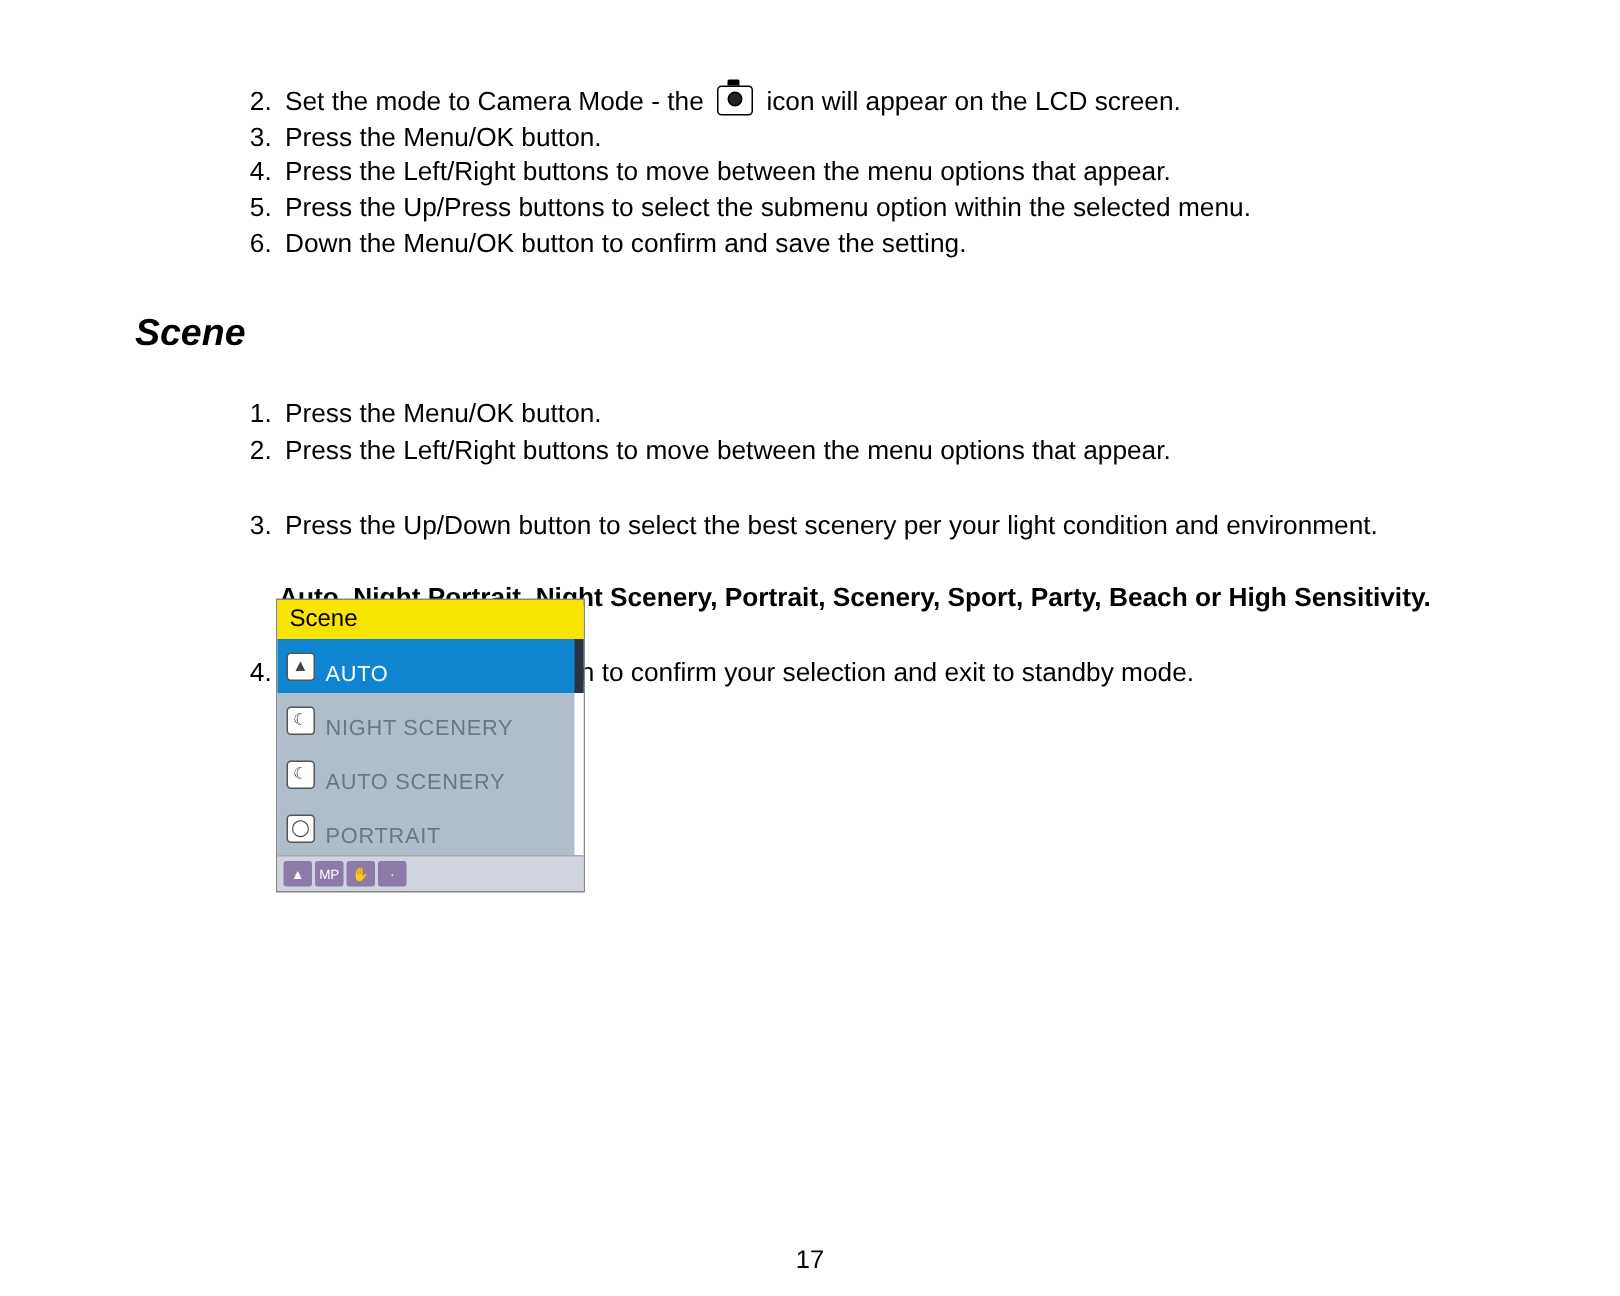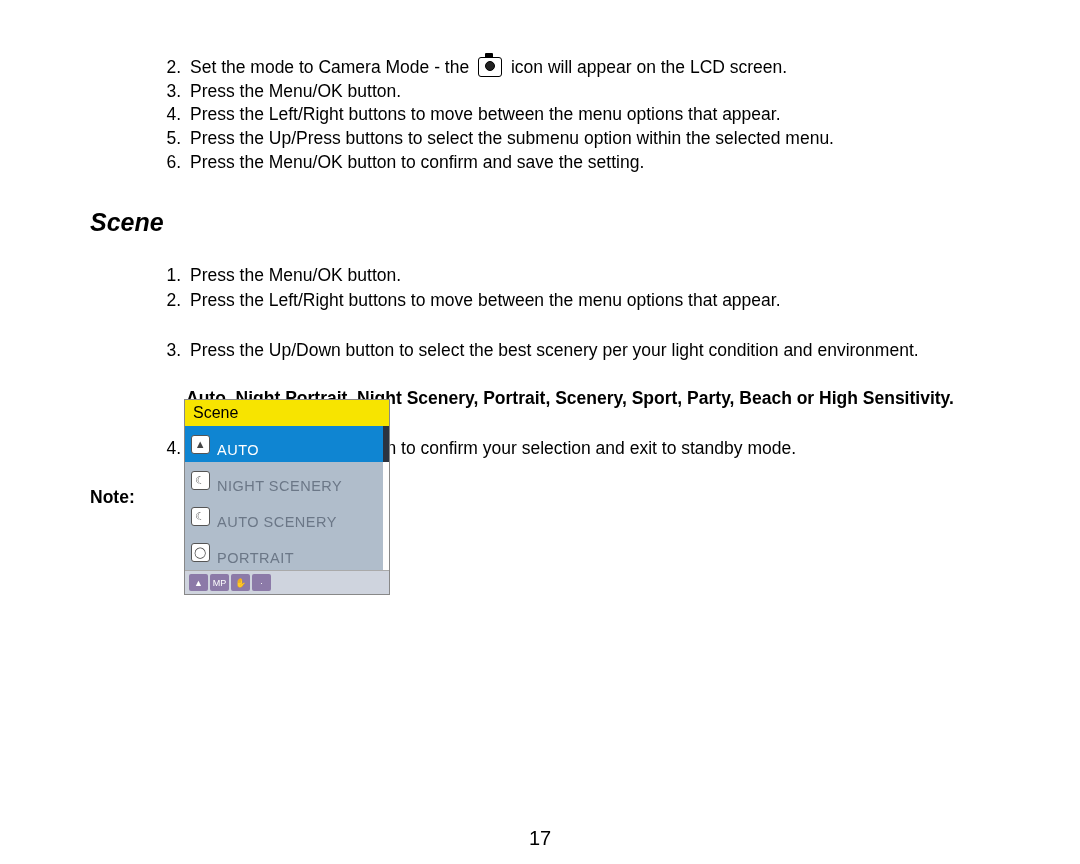--- a/index.html
+++ b/index.html
@@ -57,21 +57,21 @@
     .note-label {
       font-weight: bold;
       margin-top: 26px;
     }
     .page-num {
       position: absolute;
       bottom: 14px;
       left: 0;
       width: 100%;
       text-align: center;
-      font-size: 20px;
+      font-size: 17px;
     }
     
     .camera-icon {
       display: inline-block;
       vertical-align: -4px;
       width: 22px;
       height: 18px;
       border: 1.5px solid #000;
       border-radius: 3px;
       background: #fff;
@@ -174,41 +174,40 @@
 
   <ol class="first" start="2">
     <li>
       <span>Set the mode to Camera Mode - the</span>
       <span class="camera-icon"></span>
       <span>icon will appear on the LCD screen.</span>
     </li>
     <li>Press the Menu/OK button.</li>
     <li>Press the Left/Right buttons to move between the menu options that appear.</li>
     <li>Press the Up/Press buttons to select the submenu option within the selected menu.</li>
-    <li>Press the Menu/OK button to confirm and save the setting.</li>
+    <li>Down the Menu/OK button to confirm and save the setting.</li>
   </ol>
 
   <div class="section-title">Scene</div>
 
   <ol class="second" start="1">
     <li>Press the Menu/OK button.</li>
     <li>Press the Left/Right buttons to move between the menu options that appear.</li>
   </ol>
 
   <ol class="second li-gap-before" start="3">
     <li>Press the Up/Down button to select the best scenery per your light condition and environment.</li>
   </ol>
 
   <div class="bold-options">Auto, Night Portrait, Night Scenery, Portrait, Scenery, Sport, Party, Beach or High Sensitivity.</div>
 
   <ol class="second" start="4">
     <li>Press the Menu/OK button to confirm your selection and exit to standby mode.</li>
   </ol>
 
-  <div class="note-label">Note:</div>
 </div>
 
 <div class="scene-panel">
   <div class="scene-header">Scene</div>
   <div class="scene-row sel">
     <span class="sicon">▲</span>
     <span class="label">AUTO</span>
   </div>
   <div class="scene-row">
     <span class="sicon">☾</span>

